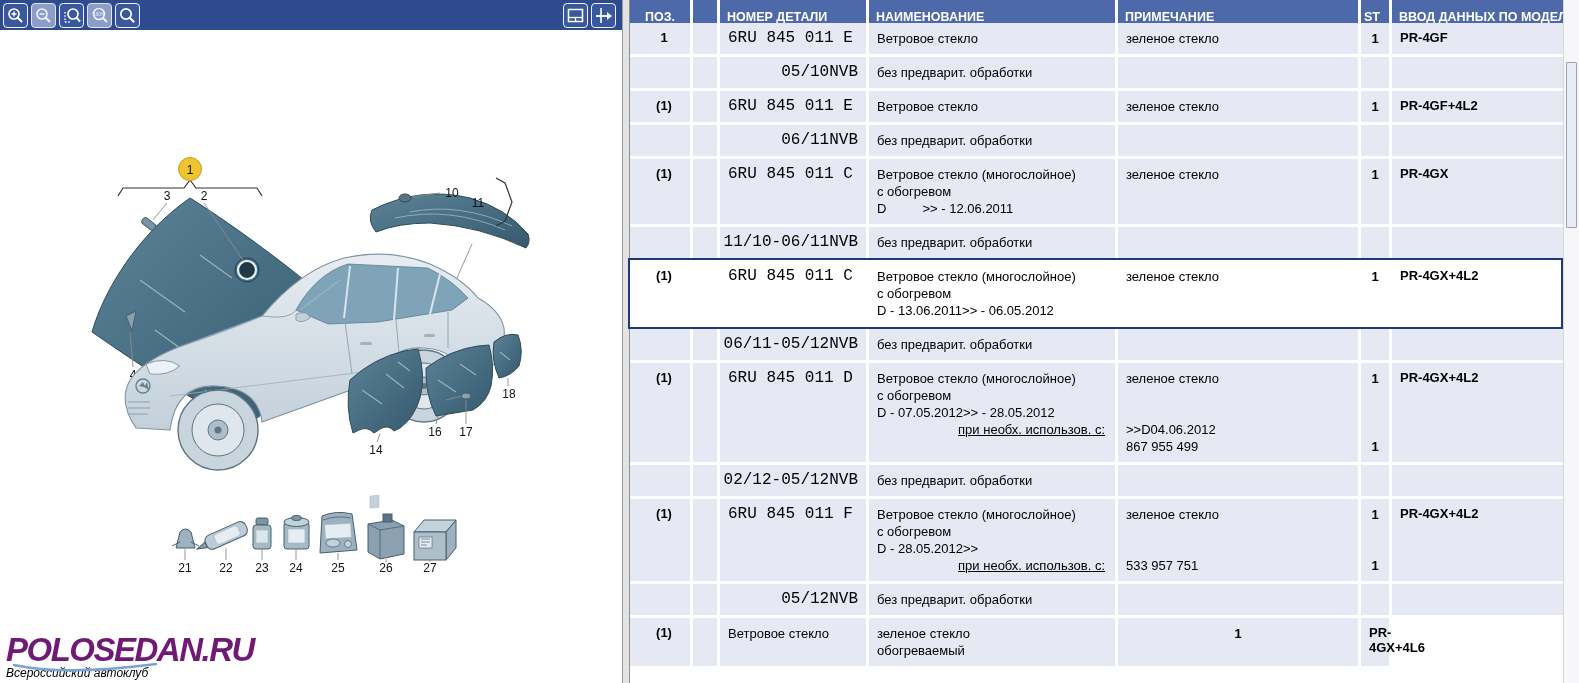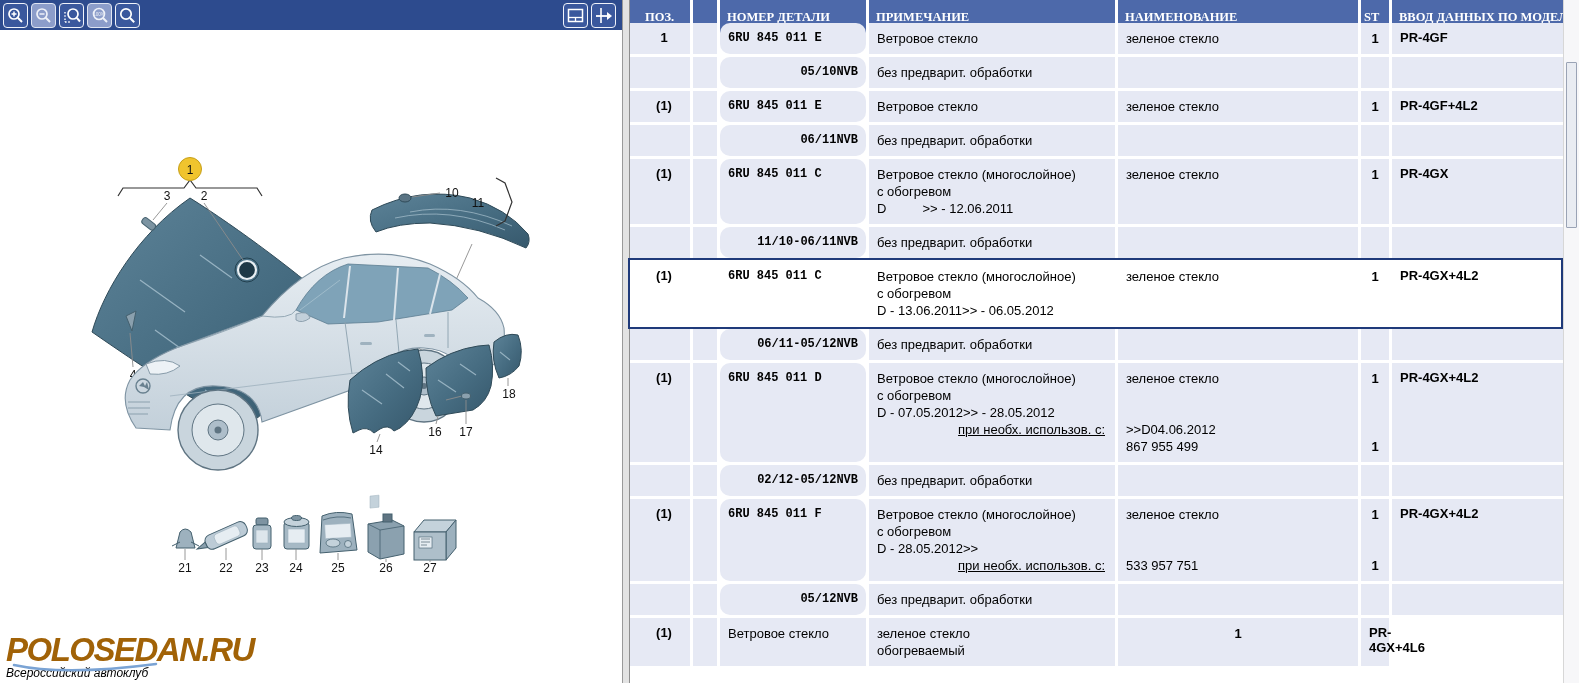--- a/index.html
+++ b/index.html
@@ -22,42 +22,42 @@
   .splitter { position:absolute; left:622px; top:0; width:8px; height:683px;
               background:#e3e3e3; border-left:1px solid #9a9a9a; border-right:1px solid #8f8f8f; }
 
   
   .diagram { position:absolute; left:0; top:30px; width:622px; height:592px; }
   .diagram svg { display:block; }
 
   
   .logo { position:absolute; left:6px; bottom:2px; width:260px; }
   .logo-title { font-size:33px; font-weight:bold; font-style:italic; letter-spacing:-1.5px;
-                color:#a16207; line-height:32px; }
+                color:#701a75; line-height:32px; }
   .logo-sub { font-size:12px; font-style:italic; color:#000000; text-align:left;
               line-height:15px; padding-right:6px; }
   .logo-swoosh { position:absolute; left:4px; top:28px; }
 
   
   .table-pane { position:absolute; left:630px; top:0; width:933px; height:683px; background:#fff; }
   .thead, .trow { display:grid; grid-template-columns:5px 52px 24px 146px 246px 240px 28px 1fr;
                   column-gap:3px; }
-  .thead { height:20px; margin-bottom:3px;font-family:Liberation Serif, serif; }
+  .thead { height:20px; margin-bottom:3px; }
   .thead .hcell { background:#4d69aa; color:#fff; font-size:12.5px; font-weight:bold;
                   display:flex; align-items:center; padding:0 7px; white-space:nowrap; overflow:hidden; }
   .thead .hc-pos { justify-content:flex-start; }
   .thead .hc-st { padding:17px 3px; }
   .rows { display:flex; flex-direction:column; row-gap:3px; }
   .trow { position:relative; }
   .cell { background:#e6e9f4; font-size:13px; color:#000; padding:7px 8px; }
   .ln { min-height:17px; line-height:17px; white-space:pre; }
   .ln.r { text-align:right; padding-right:2px;text-decoration:underline; }
   .c-pos { text-align:center; font-weight:bold; padding-left:2px; padding-right:2px; }
-  .c-code { font-family:"Liberation Mono", monospace; font-weight:bold; font-size:12px;
-            line-height:17px; white-space:pre;border-radius:10px; }
+  .c-code { font-family:"Liberation Mono", monospace; font-weight:normal; font-size:16px;
+            line-height:17px; white-space:pre; }
   .c-code.split { display:flex; justify-content:flex-end; }
   .c-st { text-align:center; font-weight:bold; padding-left:2px; padding-right:2px; }
   .c-model { font-weight:bold; }
   .trow.hl .cell { background:#fff; }
   .trow.hl::after { content:""; position:absolute; left:-2px; right:0; top:-3px; bottom:-3px;
                     border:2px solid #1f3a7a; pointer-events:none; }
 
   
   .vscroll { position:absolute; right:0; top:0; width:16px; height:683px;
              background:#f7f7f9; border-left:1px solid #d7d7d7; }
@@ -341,22 +341,22 @@
   </div>
 
   <div class="splitter"></div>
 
   <div class="table-pane">
     <div class="thead">
       <div class="hcell"></div>
       <div class="hcell hc-pos">ПОЗ.</div>
       <div class="hcell"></div>
       <div class="hcell">НОМЕР ДЕТАЛИ</div>
+      <div class="hcell">НАИМЕНОВАНИЕ</div>
       <div class="hcell">ПРИМЕЧАНИЕ</div>
-      <div class="hcell">НАИМЕНОВАНИЕ</div>
       <div class="hcell hc-st">ST</div>
       <div class="hcell">ВВОД ДАННЫХ ПО МОДЕЛИ</div>
     </div>
     <div class="rows">
         <div class="trow">
           <div class="cell c-stub"></div>
           <div class="cell c-pos">1</div>
           <div class="cell c-blank"></div>
           <div class="cell c-code">6RU 845 011 E</div>
           <div class="cell c-name">

